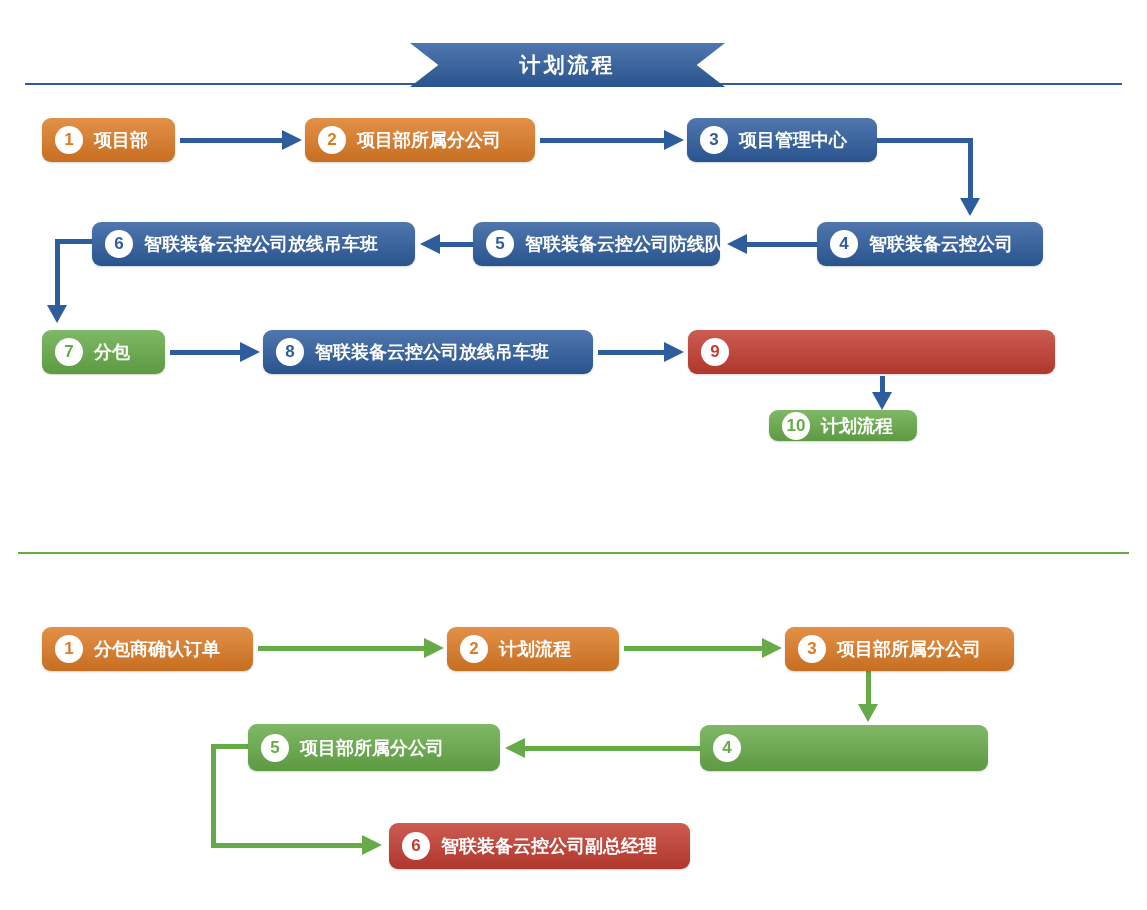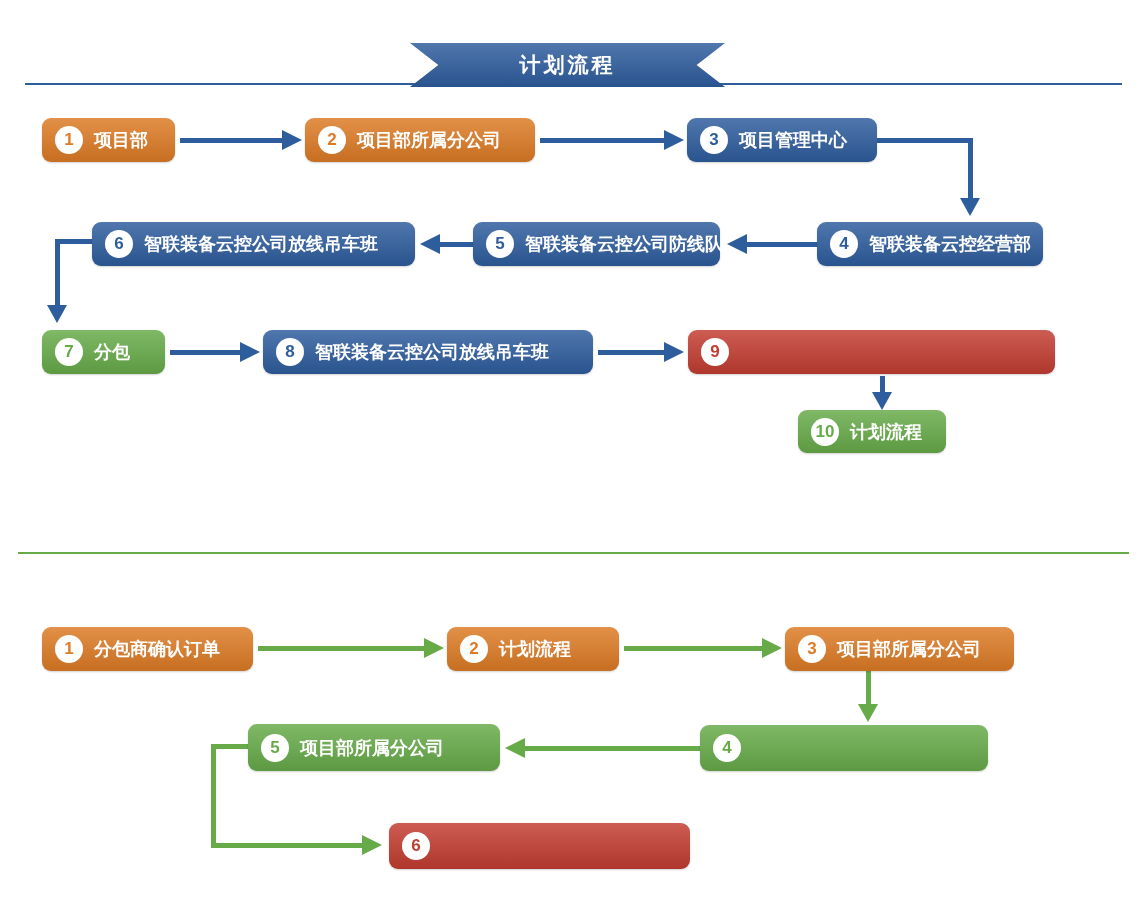--- a/index.html
+++ b/index.html
@@ -88,21 +88,21 @@
     <span class="badge">3</span>
     <span>项目管理中心</span>
   </div>
 
   <div class="hline blue" style="left:877px; top:138px; width:96px;"></div>
   <div class="vline blue" style="left:968px; top:138px; height:60px;"></div>
   <div class="ah ah-down blue" style="left:960px; top:198px;"></div>
 
   <div class="node blue" style="left:817px; top:222px; width:226px;">
     <span class="badge">4</span>
-    <span>智联装备云控经营部</span>
+    <span>智联装备云控公司</span>
   </div>
   <div class="ah ah-left blue" style="left:727px; top:234px;"></div>
   <div class="hline blue" style="left:745px; top:242px; width:72px;"></div>
 
   <div class="node blue" style="left:473px; top:222px; width:247px;">
     <span class="badge">5</span>
     <span>智联装备云控公司防线队</span>
   </div>
   <div class="ah ah-left blue" style="left:420px; top:234px;"></div>
   <div class="hline blue" style="left:438px; top:242px; width:35px;"></div>
@@ -129,21 +129,21 @@
   </div>
   <div class="hline blue" style="left:598px; top:350px; width:66px;"></div>
   <div class="ah ah-right blue" style="left:664px; top:342px;"></div>
 
   <div class="node red" style="left:688px; top:330px; width:367px;">
     <span class="badge">9</span>
   </div>
   <div class="vline blue" style="left:880px; top:376px; height:16px;"></div>
   <div class="ah ah-down blue" style="left:872px; top:392px;"></div>
 
-  <div class="node green" style="left:798px; top:410px; width:148px; height:43px;">
+  <div class="node green" style="left:769px; top:410px; width:148px; height:31px;">
     <span class="badge">10</span>
     <span>计划流程</span>
   </div>
 
   <div class="rule green" style="left:18px; top:552px; width:1111px;"></div>
 
   <div class="node orange" style="left:42px; top:627px; width:211px;">
     <span class="badge">1</span>
     <span>分包商确认订单</span>
   </div>
@@ -175,15 +175,16 @@
     <span>项目部所属分公司</span>
   </div>
 
   <div class="hline green" style="left:211px; top:744px; width:37px;"></div>
   <div class="vline green" style="left:211px; top:744px; height:104px;"></div>
   <div class="hline green" style="left:211px; top:843px; width:151px;"></div>
   <div class="ah ah-right green" style="left:362px; top:835px;"></div>
 
   <div class="node red" style="left:389px; top:823px; width:301px; height:46px;">
     <span class="badge">6</span>
+    <span>智联装备云控公司副总经理</span>
   </div>
 
 </div>
 
 </body></html>

